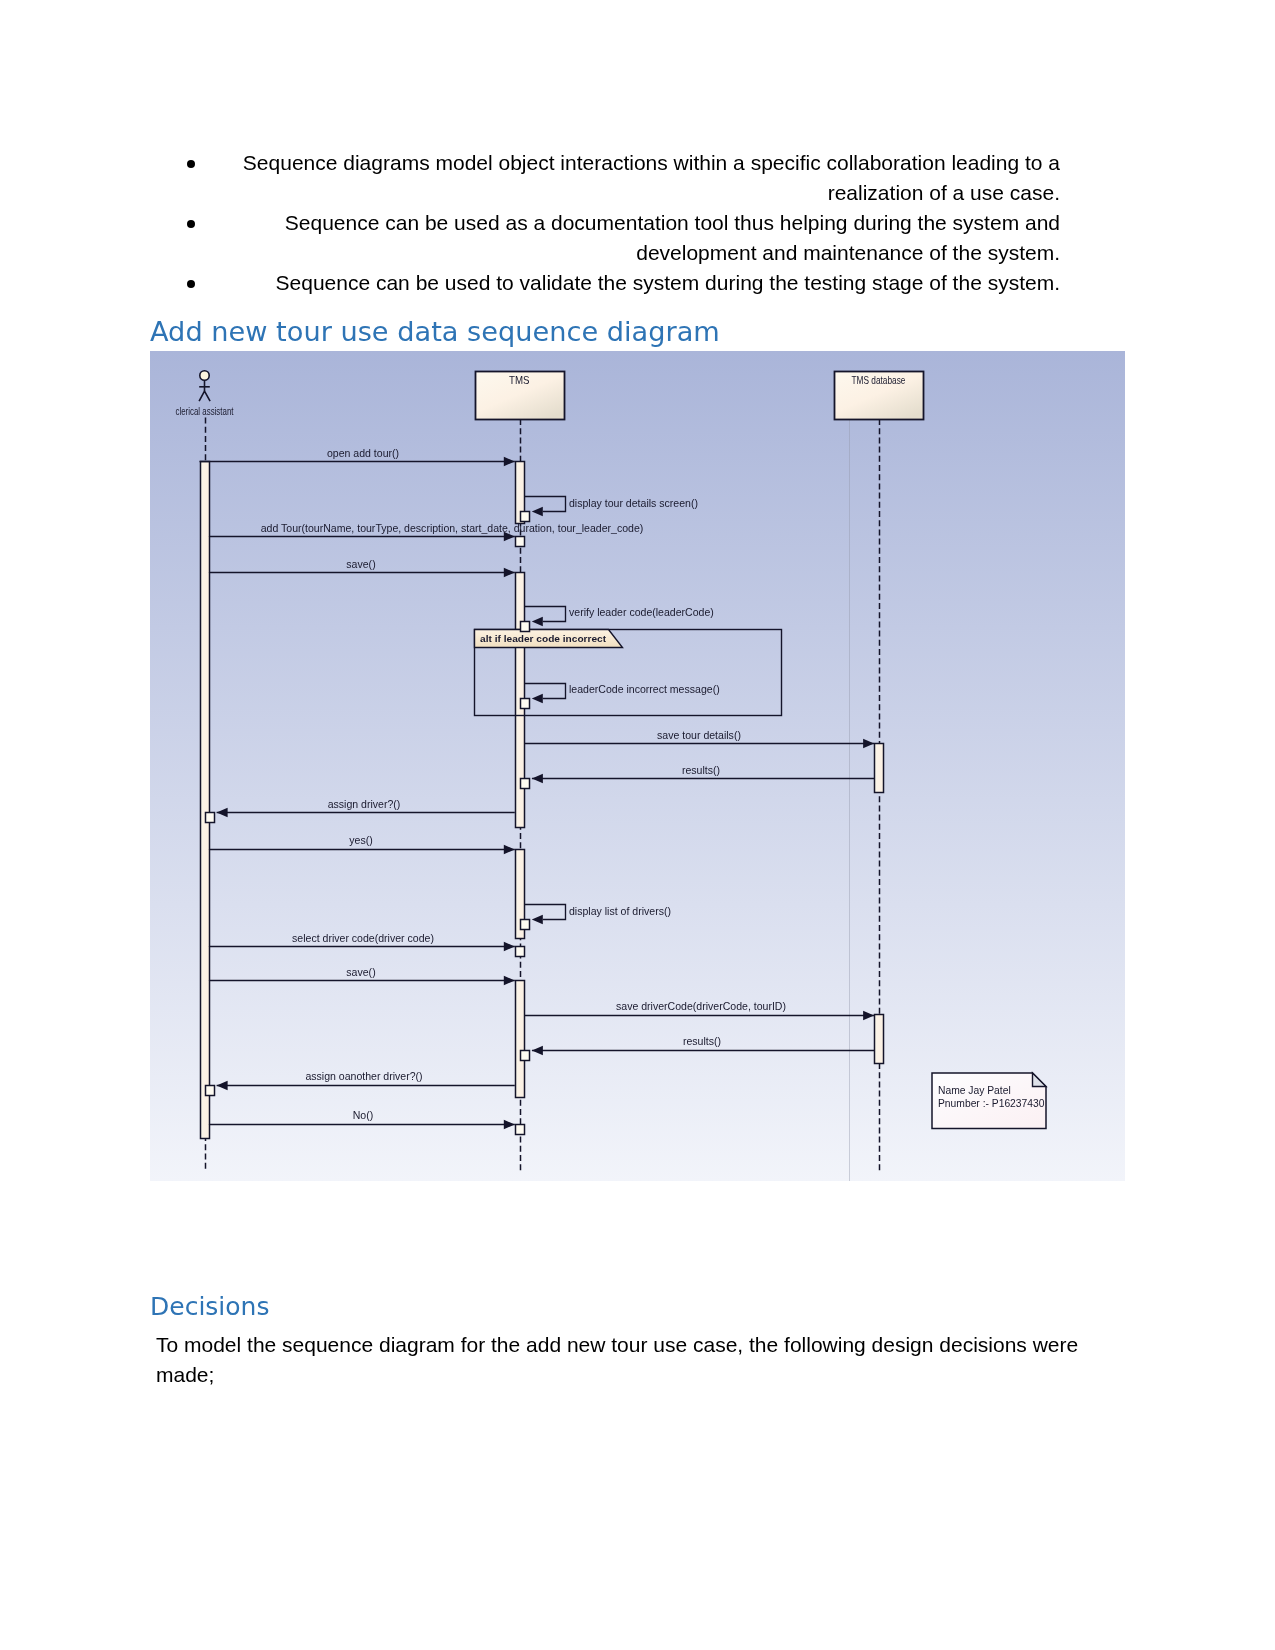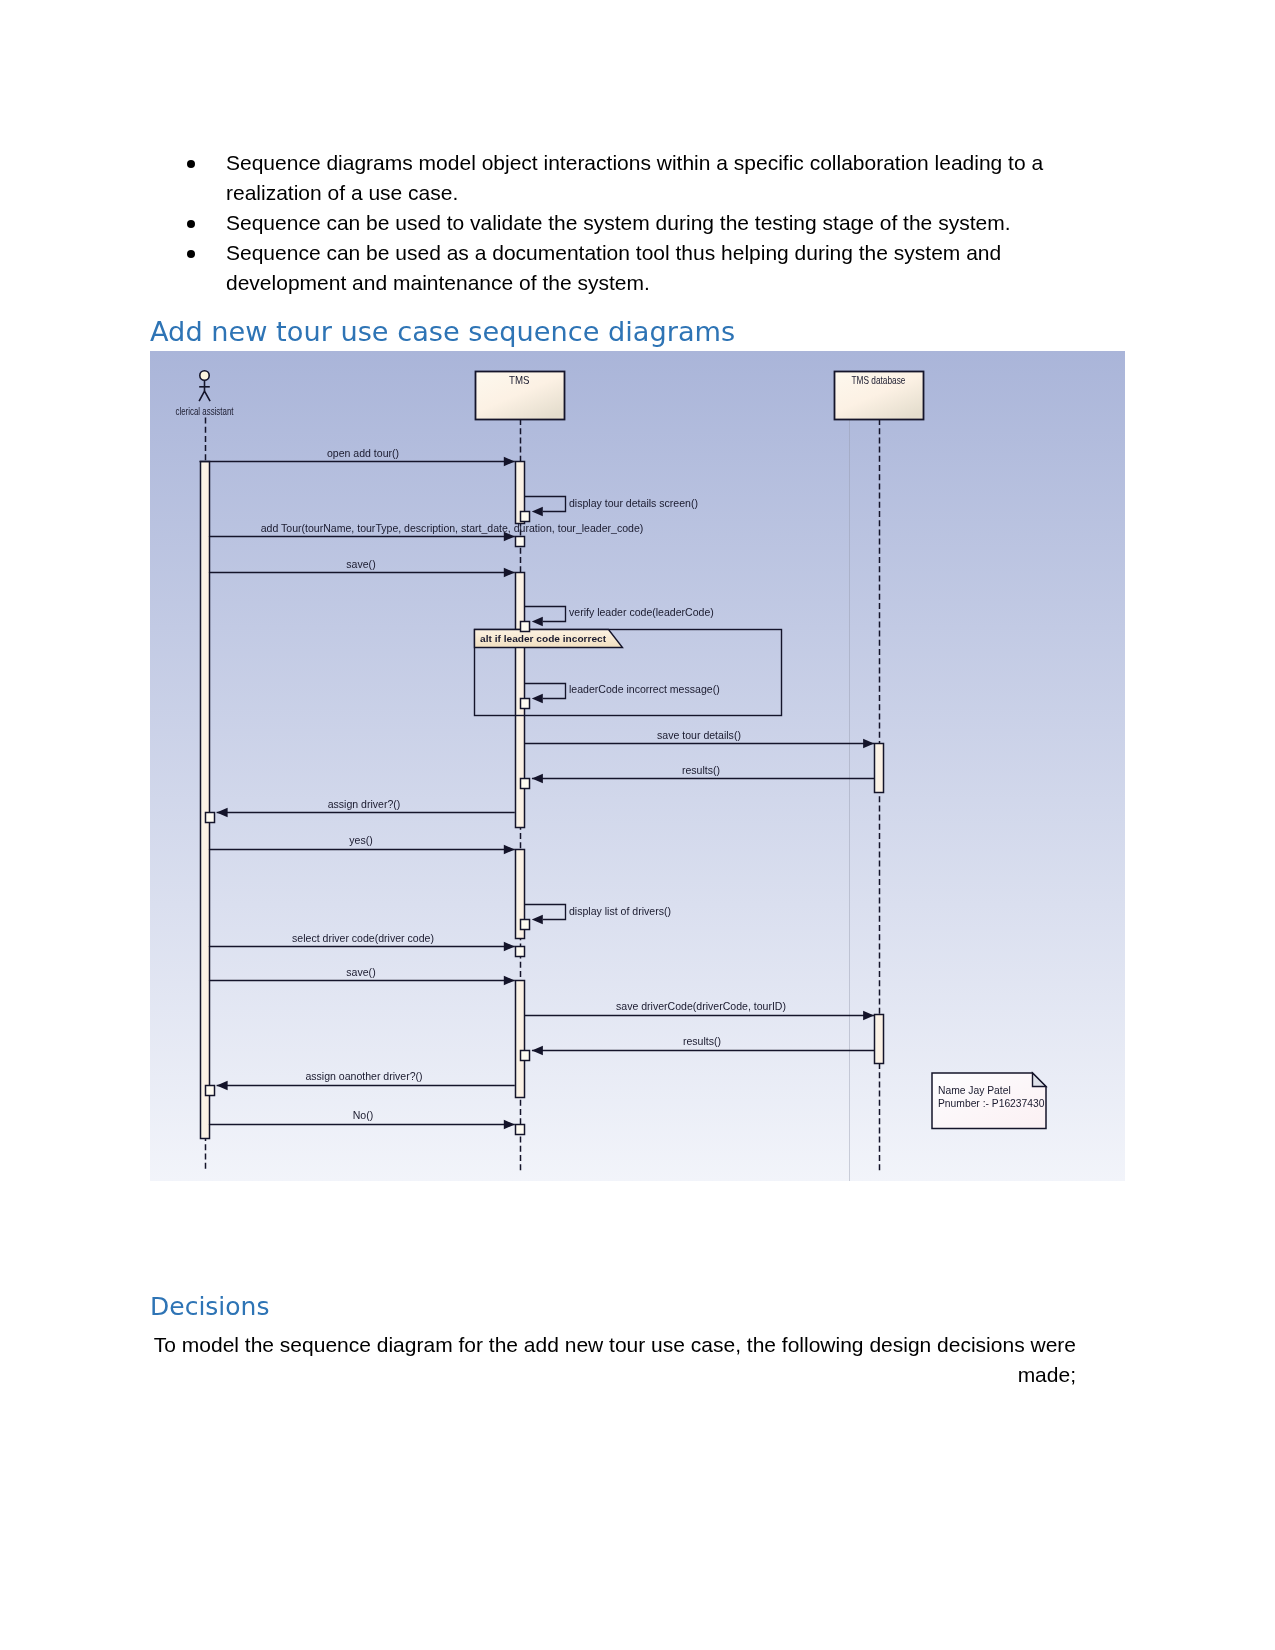--- a/index.html
+++ b/index.html
@@ -1,20 +1,20 @@
 <!DOCTYPE html>
 <html><head>
 <meta charset="utf-8">
 <title>Add new tour use case sequence diagram</title>
 <style>
   html,body{margin:0;padding:0;background:#fff;}
   body{width:1275px;height:1650px;font-family:"Liberation Sans",sans-serif;}
   .page{position:relative;width:1275px;height:1650px;overflow:hidden;background:#fff;}
 
-  .bullet-list{position:absolute;margin:0;padding:0;list-style:none;}
+  .bullet-list{position:absolute;margin:0;padding:0;list-style:none;text-align:right;}
   .bullet-list li{position:relative;font-size:21px;line-height:30px;color:#000;
       padding-left:46px;}
   .bullet-list li:before{content:"";position:absolute;left:7.3px;top:12px;width:8px;height:8px;border-radius:50%;background:#000;}
 
   .h1blue,.h2blue{position:absolute;color:#2e74b5;
       font-family:"DejaVu Sans",sans-serif;font-weight:400;white-space:nowrap;}
   .h1blue{font-size:27.2px;}
   .h2blue{font-size:25px;}
   .para{position:absolute;font-size:21px;line-height:30px;color:#000;}
 
@@ -22,25 +22,25 @@
   svg.dg{display:block;}
   svg.dg text{font-family:"Liberation Sans",sans-serif;fill:#1a1a2e;}
 </style>
 </head>
 <body>
 
 <div class="page">
 
   <ul class="bullet-list" style="left:180px; top:148px; width:880px;">
     <li>Sequence diagrams model object interactions within a specific collaboration leading to a realization of a use case.</li>
+    <li>Sequence can be used as a documentation tool thus helping during the system and development and maintenance of the system.</li>
     <li>Sequence can be used to validate the system during the testing stage of the system.</li>
-    <li>Sequence can be used as a documentation tool thus helping during the system and development and maintenance of the system.</li>
   </ul>
 
-  <div class="h1blue" style="left:150px; top:316px;">Add new tour use case sequence diagrams</div>
+  <div class="h1blue" style="left:150px; top:316px;">Add new tour use data sequence diagram</div>
 
   <div class="diagram" id="diagram">
       <svg class="dg" width="975" height="830" viewBox="0 0 975 830" xmlns="http://www.w3.org/2000/svg">
         <defs>
           <linearGradient id="bgg" x1="0" y1="0" x2="0" y2="1">
             <stop offset="0" stop-color="#aab5d9"></stop>
             <stop offset="1" stop-color="#f2f4fa"></stop>
           </linearGradient>
           <linearGradient id="boxg" x1="0" y1="0" x2="0.8" y2="1">
             <stop offset="0" stop-color="#fdf8ee"></stop>
@@ -193,16 +193,16 @@
           <path d="M 782 722 L 882.5 722 L 896 735.5 L 896 777.5 L 782 777.5 Z" fill="url(#noteg)" stroke="#14142a" stroke-width="1.5"></path>
           <path d="M 882.5 722 L 882.5 735.5 L 896 735.5 Z" fill="#dde0e8" stroke="#14142a" stroke-width="1.4"></path>
           <text x="788" y="742.5" font-size="10.3">Name Jay Patel</text>
           <text x="788" y="755.5" font-size="10.3">Pnumber :- P16237430</text>
         </g>
       </svg>
     </div>
 
   <div class="h2blue" style="left:150px; top:1292px;">Decisions</div>
 
-  <div class="para" style="left:136px; top:1330px; width:940px;text-align:right;">To model the sequence diagram for the add new tour use case, the following design decisions were made;</div>
+  <div class="para" style="left:156px; top:1330px; width:940px;">To model the sequence diagram for the add new tour use case, the following design decisions were made;</div>
 
 
 </div>
 
 </body></html>

